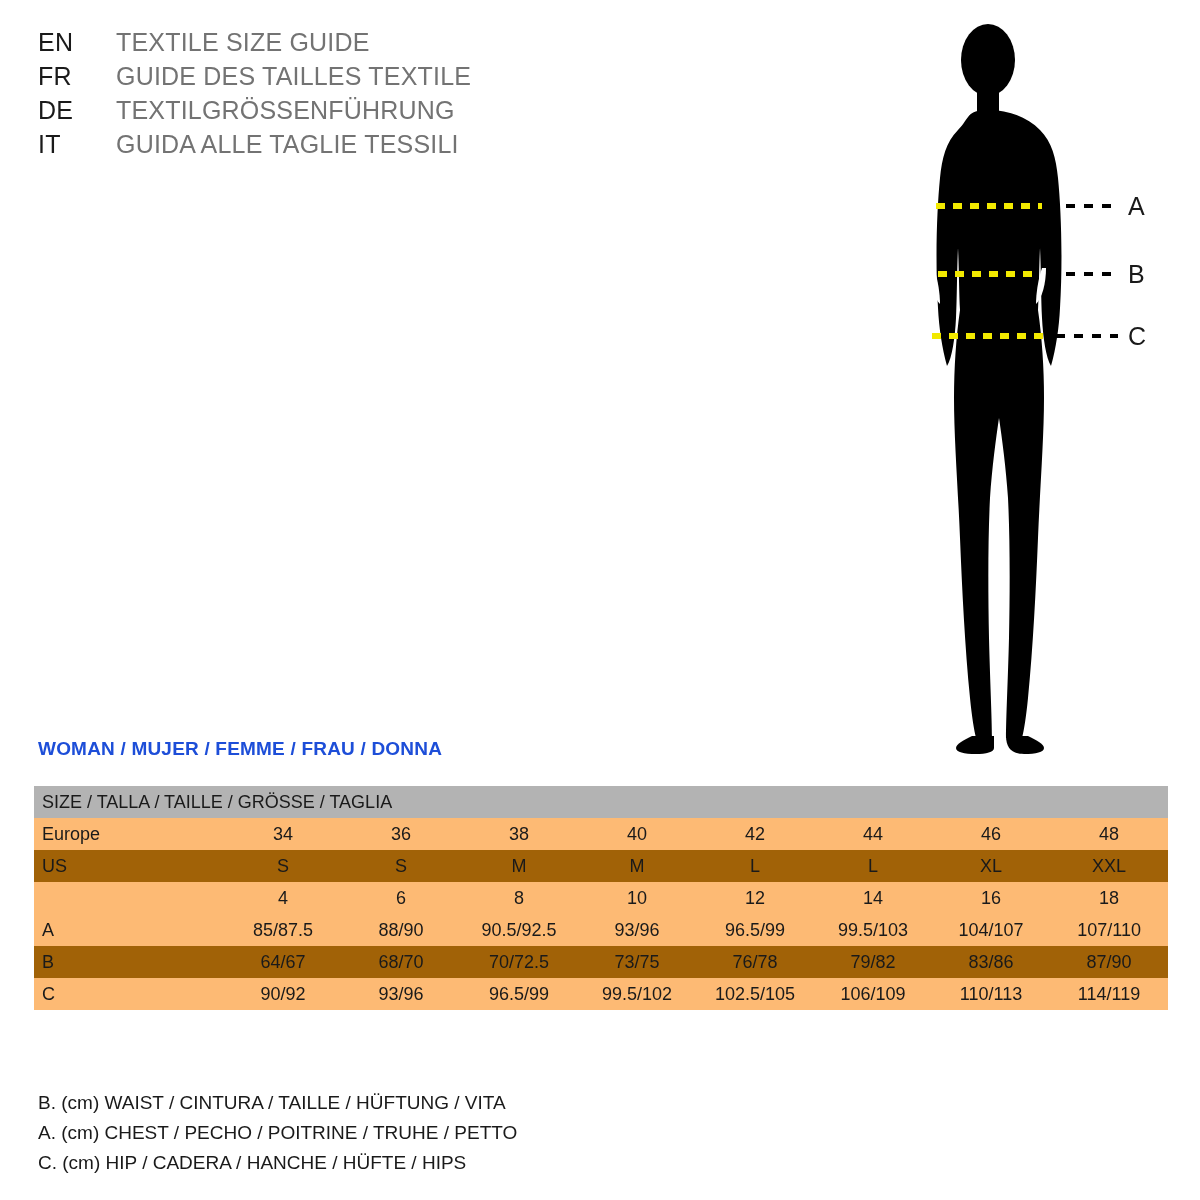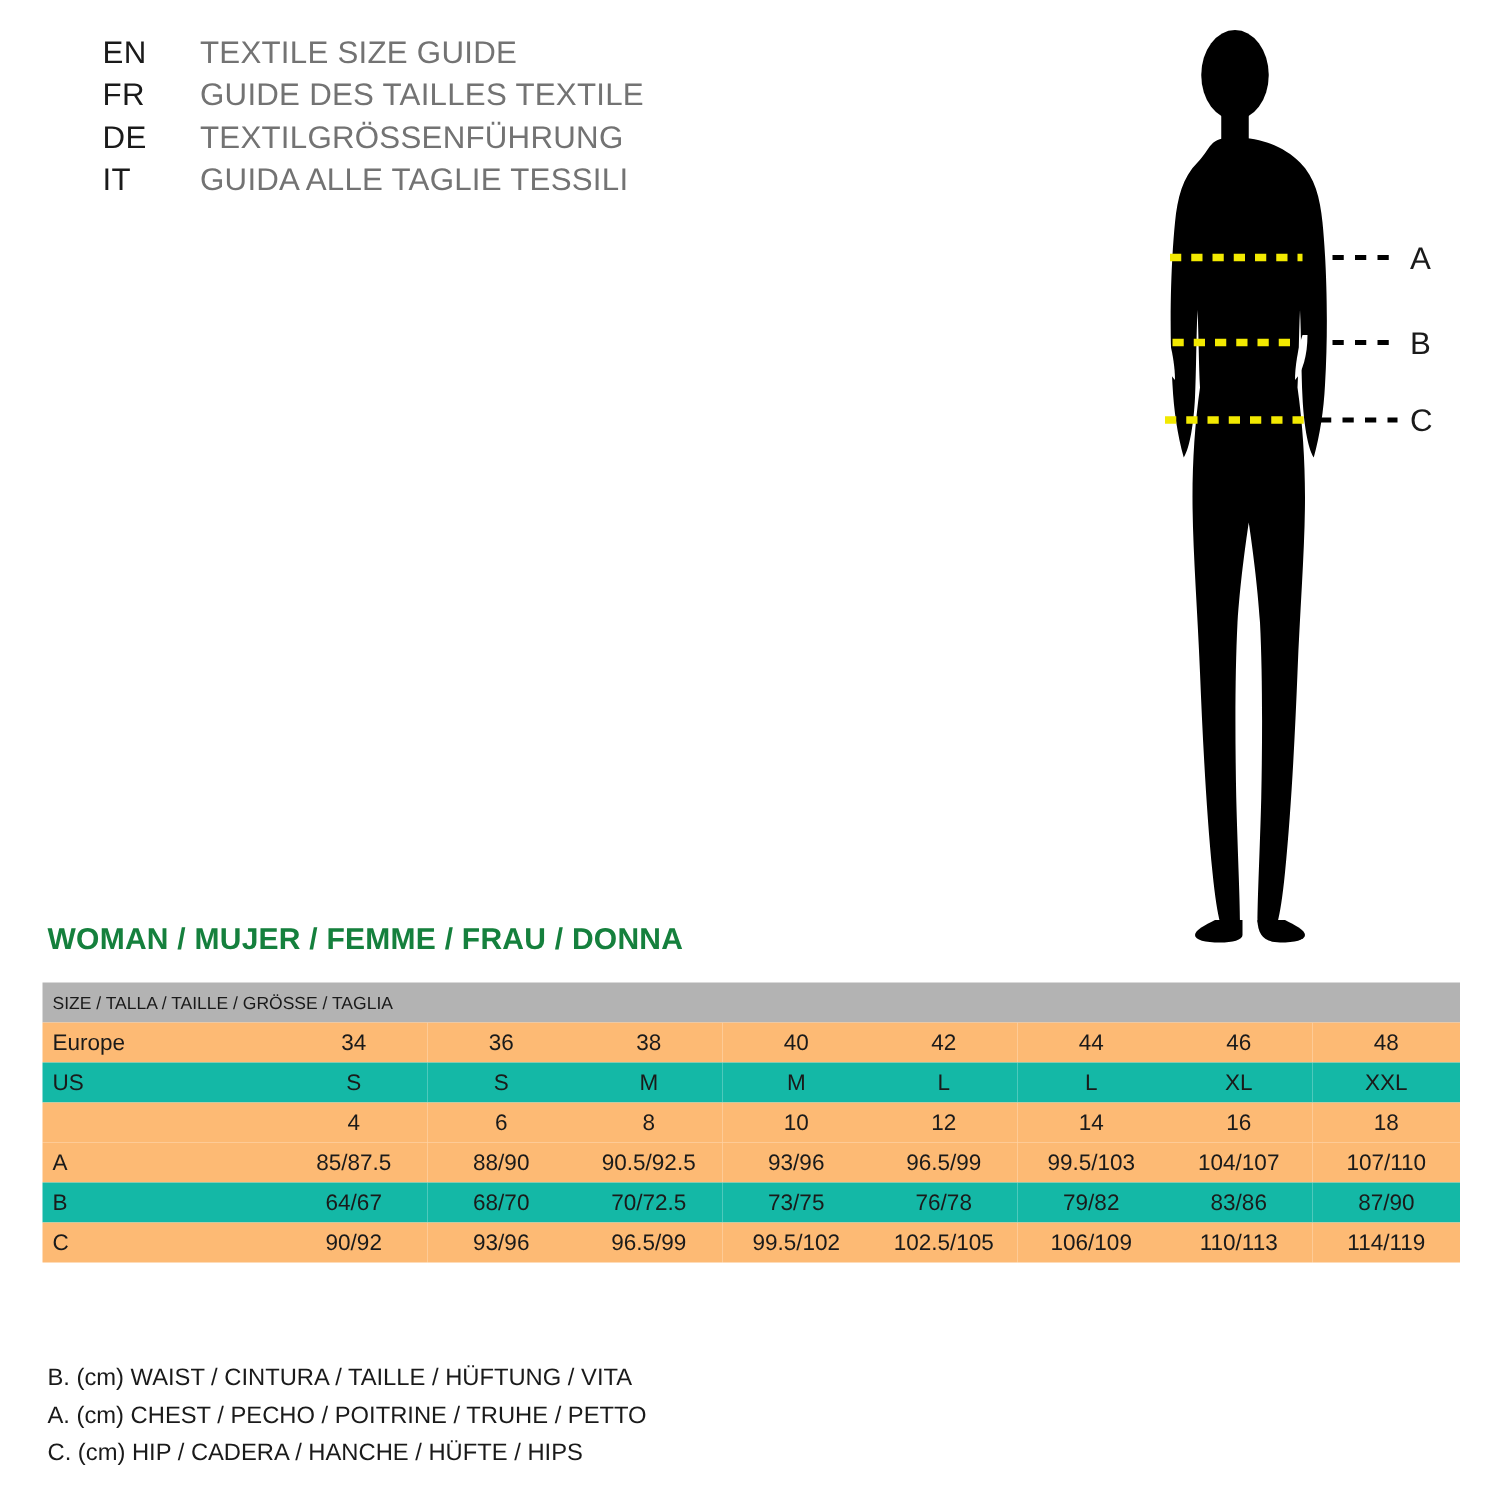--- a/index.html
+++ b/index.html
@@ -25,21 +25,20 @@
   .titles {
     position: absolute;
     left: 38px;
     top: 28px;
     width: 640px;
   }
   .title-row {
     display: flex;
     align-items: baseline;
     height: 34px;
-    margin-left: 44px;
   }
   .title-lang {
     width: 78px;
     flex: 0 0 78px;
     font-size: 25px;
     letter-spacing: 0.3px;
     color: #1a1a1a;
   }
   .title-text {
     font-size: 25px;
@@ -56,24 +55,24 @@
     width: 320px;
     height: 740px;
   }
   .figure-wrap svg { display: block; }
 
   
   .section-label {
     position: absolute;
     left: 38px;
     top: 738px;
-    font-size: 24px;
+    font-size: 19px;
     font-weight: bold;
     letter-spacing: 0.2px;
-    color: #15803d;
+    color: #1d4ed8;
   }
 
   
   .table-wrap {
     position: absolute;
     left: 34px;
     top: 786px;
     width: 1134px;
   }
   table.sizes {
@@ -87,28 +86,28 @@
     padding: 0;
     height: 32px;
     line-height: 32px;
     text-align: center;
     color: #1a1a1a;
   }
   table.sizes th.hdr {
     background: #b3b3b3;
     text-align: left;
     padding-left: 8px;
-    font-size: 14px;
+    font-size: 18px;
   }
   table.sizes td.rowlabel {
     text-align: left;
     padding-left: 8px;
   }
   tr.band-light td { background: #fdba74; }
-  tr.band-dark td { background: #14b8a6; }
+  tr.band-dark td { background: #a16207; }
 
   
   .legend {
     position: absolute;
     left: 38px;
     top: 1088px;
     width: 700px;
   }
   .legend-line {
     font-size: 19px;

